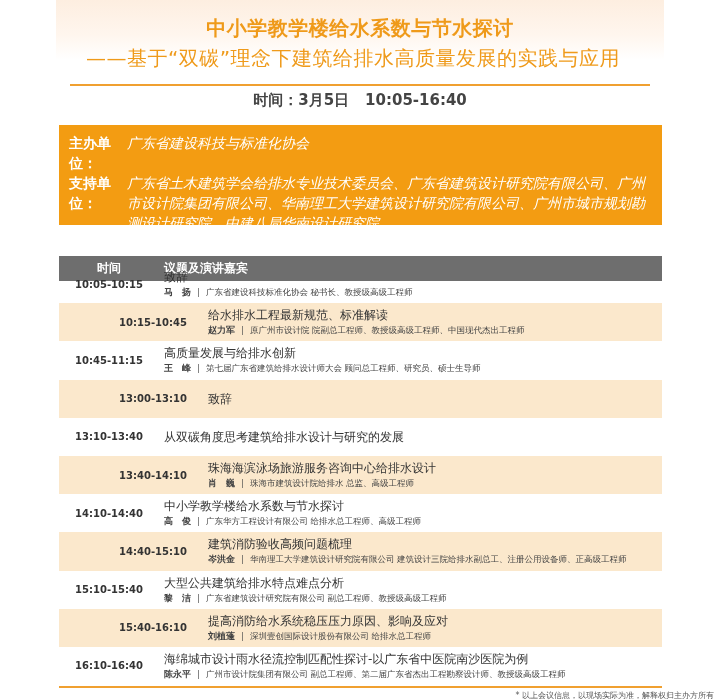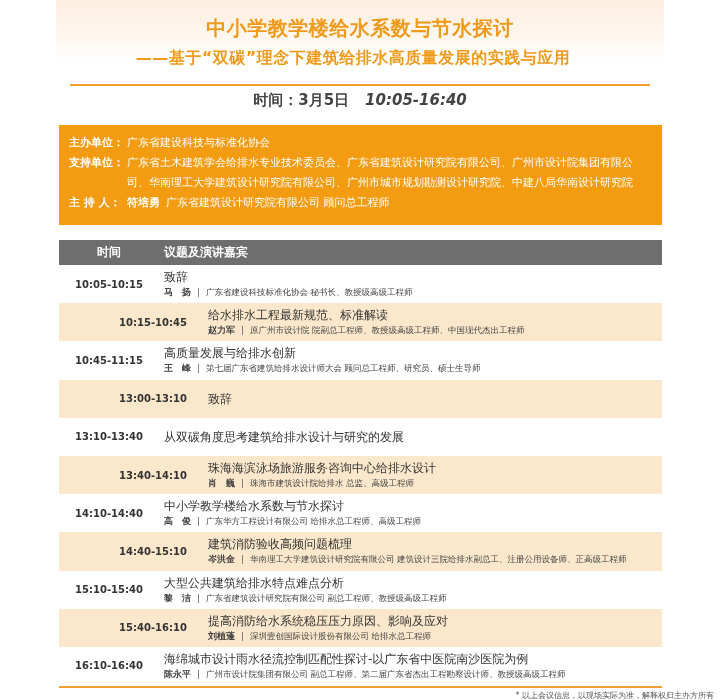--- a/index.html
+++ b/index.html
@@ -5,36 +5,36 @@
   * { box-sizing: border-box; margin: 0; padding: 0; }
   html, body { width: 720px; height: 700px; background: #ffffff; overflow: hidden; }
   body { font-family: "DejaVu Sans", "Liberation Sans", sans-serif; color: #333; position: relative; }
 
   .panel {
     position: absolute; left: 56px; top: 0; width: 608px; height: 700px;
     background: linear-gradient(180deg, #fdeee0 0px, #fff6ee 35px, #ffffff 60px);
   }
   .title-block { position: absolute; left: 0; top: 14px; width: 608px; text-align: center; }
   .title1 { font-size: 20px; font-weight: bold; color: #ef9a1a; line-height: 28px; letter-spacing: 0.5px; }
-  .title2 { font-size: 16px; font-weight: bold; color: #ef9a1a; line-height: 28px; margin-top: 2px; margin-left: -14px; letter-spacing: 0.5px; }
+  .title2 { font-size: 20px; font-weight: normal; color: #ef9a1a; line-height: 28px; margin-top: 2px; margin-left: -14px; letter-spacing: 0.5px; }
   .rule-top { position: absolute; left: 14px; top: 84px; width: 580px; height: 2px; background: #f0a030; }
   .date-line { position: absolute; left: 0; top: 91px; width: 608px; text-align: center; font-size: 15px; font-weight: bold; color: #444; }
-  .date-line span + span { margin-left: 16px; font-style: italic; }
+  .date-line span + span { margin-left: 16px; }
 
   .org-box {
     position: absolute; left: 3px; top: 125px; width: 603px; height: 100px;
-    background: #f39c12; color: #fff; padding: 8px 10px 16px 10px; font-size: 11px; line-height: 20px;
+    background: #f39c12; color: #fff; padding: 8px 10px 16px 10px; font-size: 14px; line-height: 20px;
   }
   .org-row { display: flex; }
   .org-label { width: 58px; flex: none; font-weight: bold; }
-  .org-value { flex: 1; }
+  .org-value { flex: 1; font-style: italic; }
   .host-name { font-weight: bold; margin-right: 6px; }
 
   .tbl-head {
-    position: absolute; left: 3px; top: 240px; width: 603px; height: 25px;
+    position: absolute; left: 3px; top: 256px; width: 603px; height: 25px;
     background: #6e6e6e; color: #fff; font-size: 12px; font-weight: bold; display: flex; align-items: center;
   }
   .tbl-head .c-time { width: 100px; text-align: center; }
   .tbl-head .c-topic { padding-left: 5px; }
 
   .rows { position: absolute; left: 3px; top: 265px; width: 603px; }
   .row { height: 38.2px; display: flex; align-items: center; }
   .row.alt { background: #fbe8cc; padding-left: 44px; }
   .row .time { width: 100px; text-align: center; font-size: 10px; font-weight: bold; color: #333; }
   .row .info { padding-left: 5px; }

